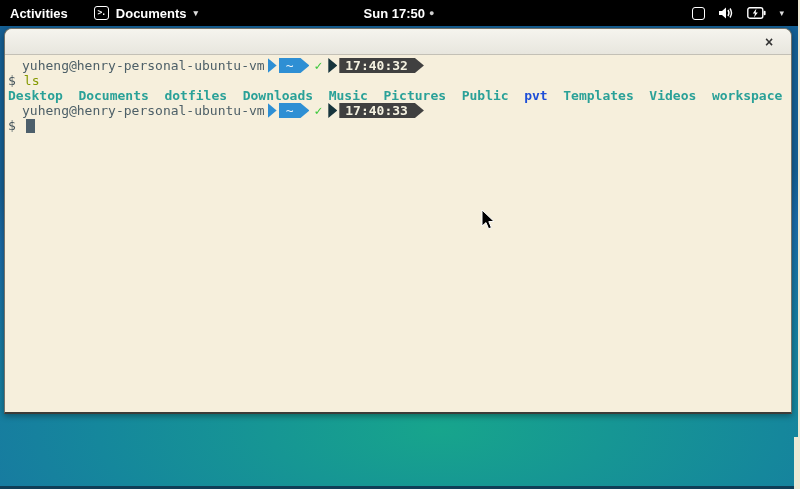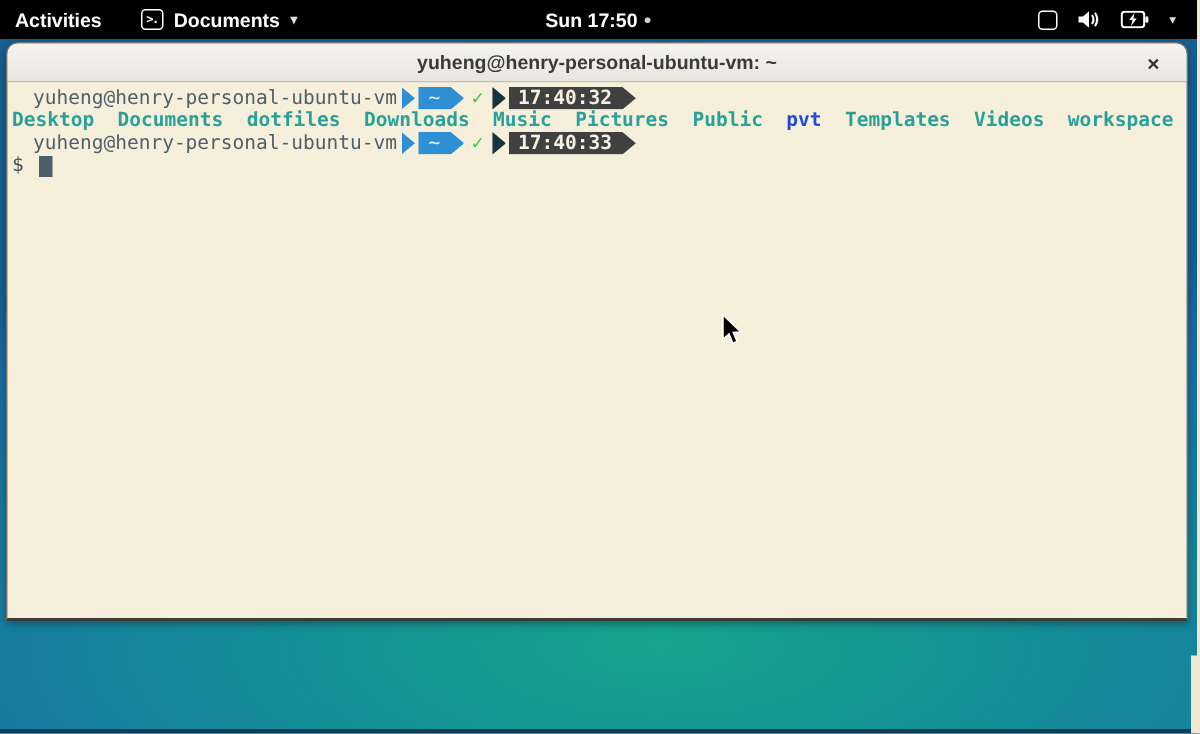--- a/index.html
+++ b/index.html
@@ -122,34 +122,34 @@
       <rect x="0.8" y="0.8" width="15" height="10.4" rx="2" fill="none" stroke="#fff" stroke-width="1.4"></rect>
       <rect x="16.6" y="3.8" width="2" height="4.4" rx="1" fill="#fff"></rect>
       <path d="M9.4 1.5 L5.8 6.4 L8 6.4 L7 10.5 L10.8 5.4 L8.6 5.4 Z" fill="#fff"></path>
     </svg>
     <span class="sys-arrow">▾</span>
   </div>
 </div>
 
 <div class="window">
   <div class="titlebar">
-    <span>yuheng@henry-personal-ubuntu-vm: ~</span>
     <span class="close-btn">×</span>
   </div>
   <div class="content">
 
     <div class="line prompt-line">
       <span>yuheng@henry-personal-ubuntu-vm</span>
       <span class="pl-tri blue"></span>
       <span class="pl-body blue"><span>~</span></span>
       <span class="check">✓</span>
       <span class="pl-tri dark"></span>
       <span class="pl-body dark"><span>17:40:32</span></span>
     </div>
 
+    <div class="line"><span class="cmd-symbol">$</span><span class="cmd-text">ls</span></div>
 
     <div class="line"><span class="dir-entry">Desktop</span><span class="dir-entry">Documents</span><span class="dir-entry">dotfiles</span><span class="dir-entry">Downloads</span><span class="dir-entry">Music</span><span class="dir-entry">Pictures</span><span class="dir-entry">Public</span><span class="dir-entry green">pvt</span><span class="dir-entry">Templates</span><span class="dir-entry">Videos</span><span class="dir-entry">workspace</span></div>
 
     <div class="line prompt-line">
       <span>yuheng@henry-personal-ubuntu-vm</span>
       <span class="pl-tri blue"></span>
       <span class="pl-body blue"><span>~</span></span>
       <span class="check">✓</span>
       <span class="pl-tri dark"></span>
       <span class="pl-body dark"><span>17:40:33</span></span>

